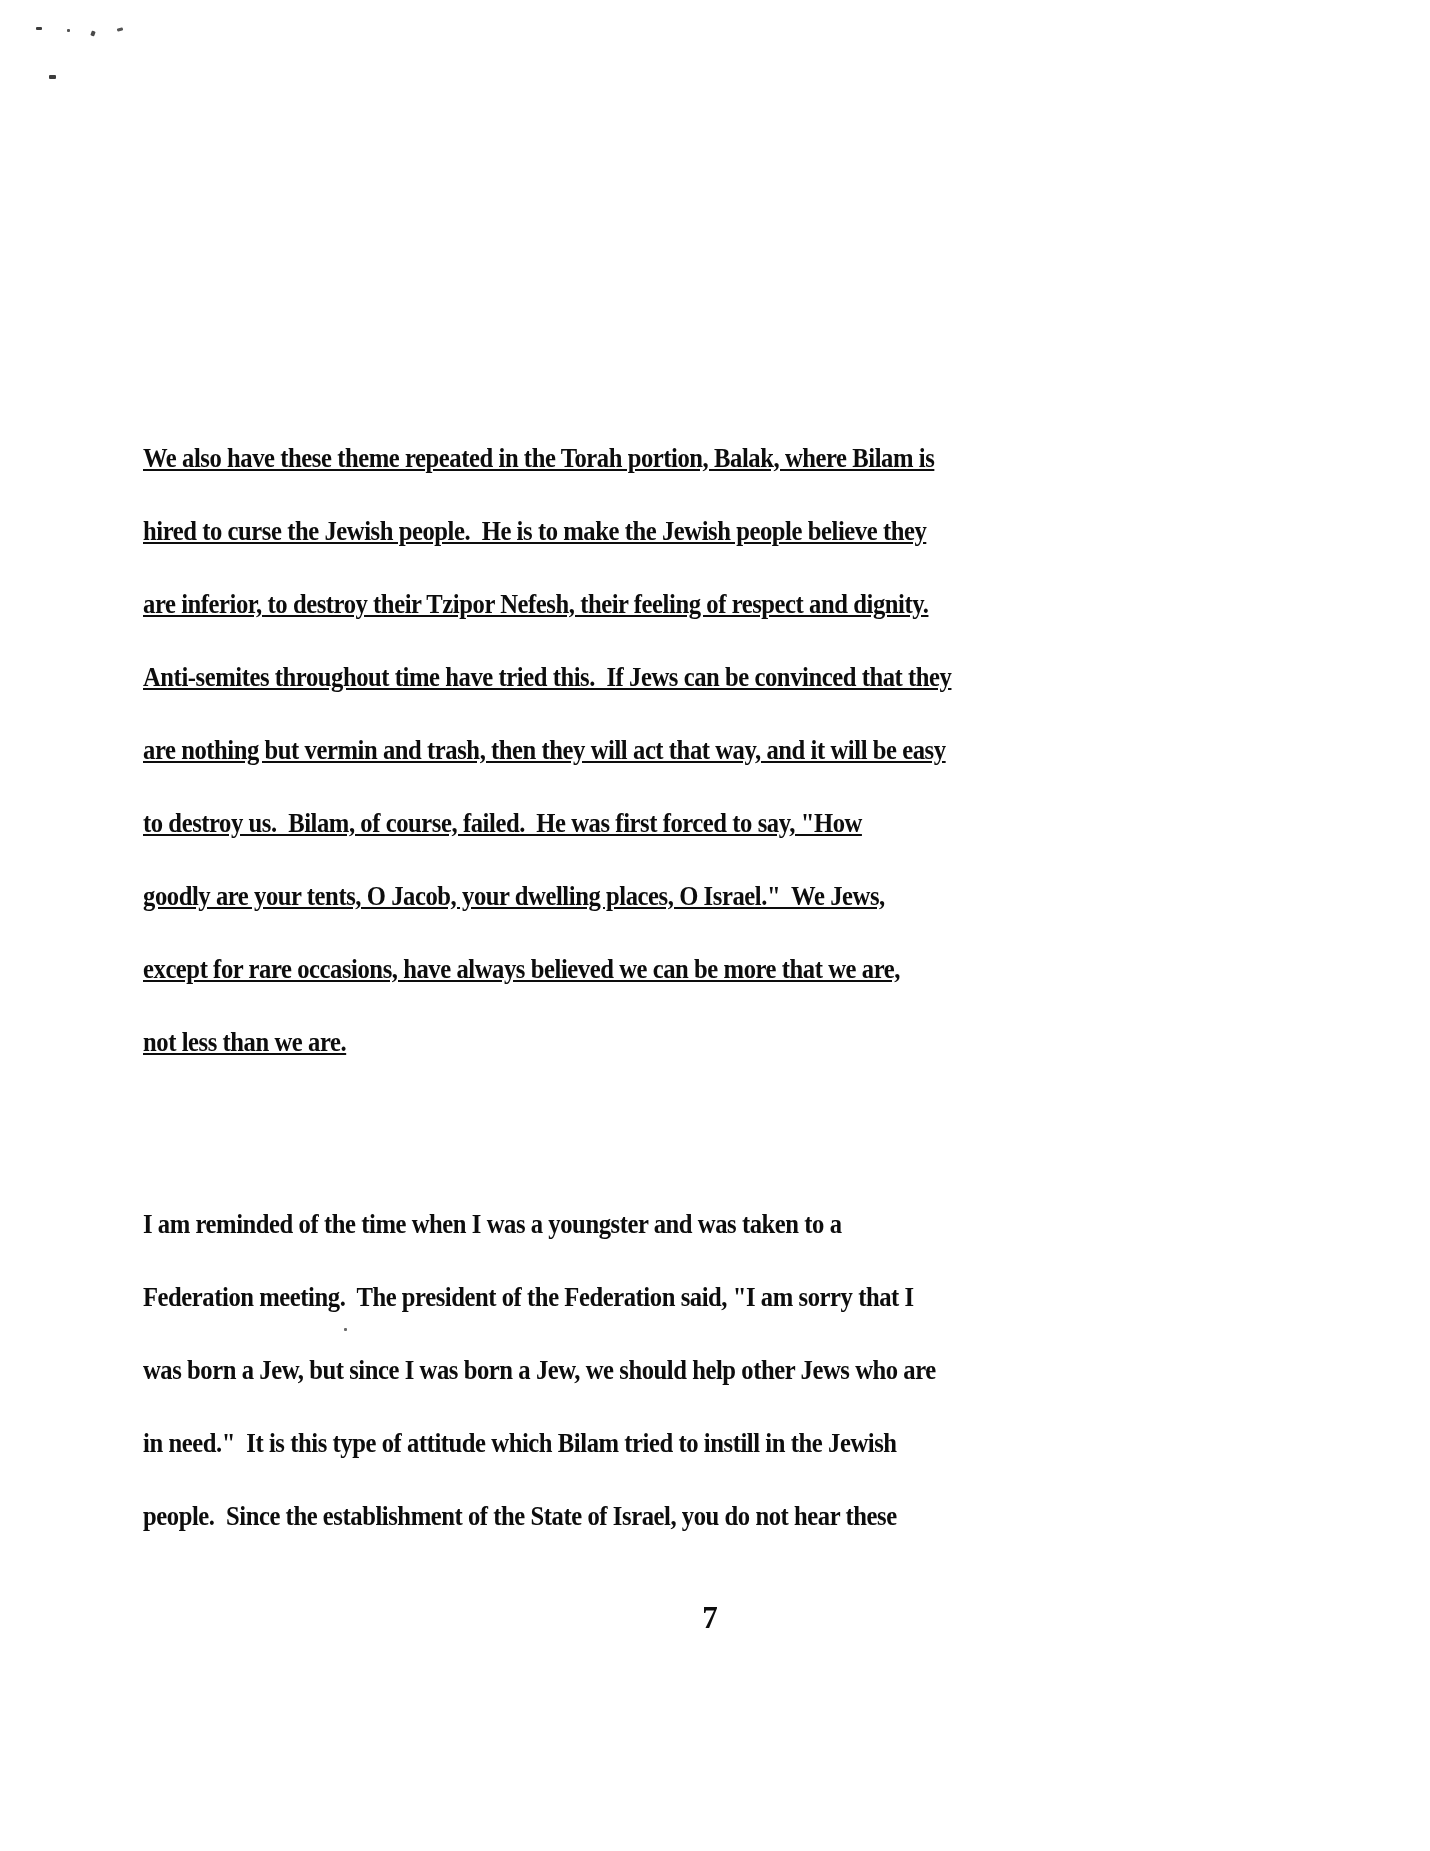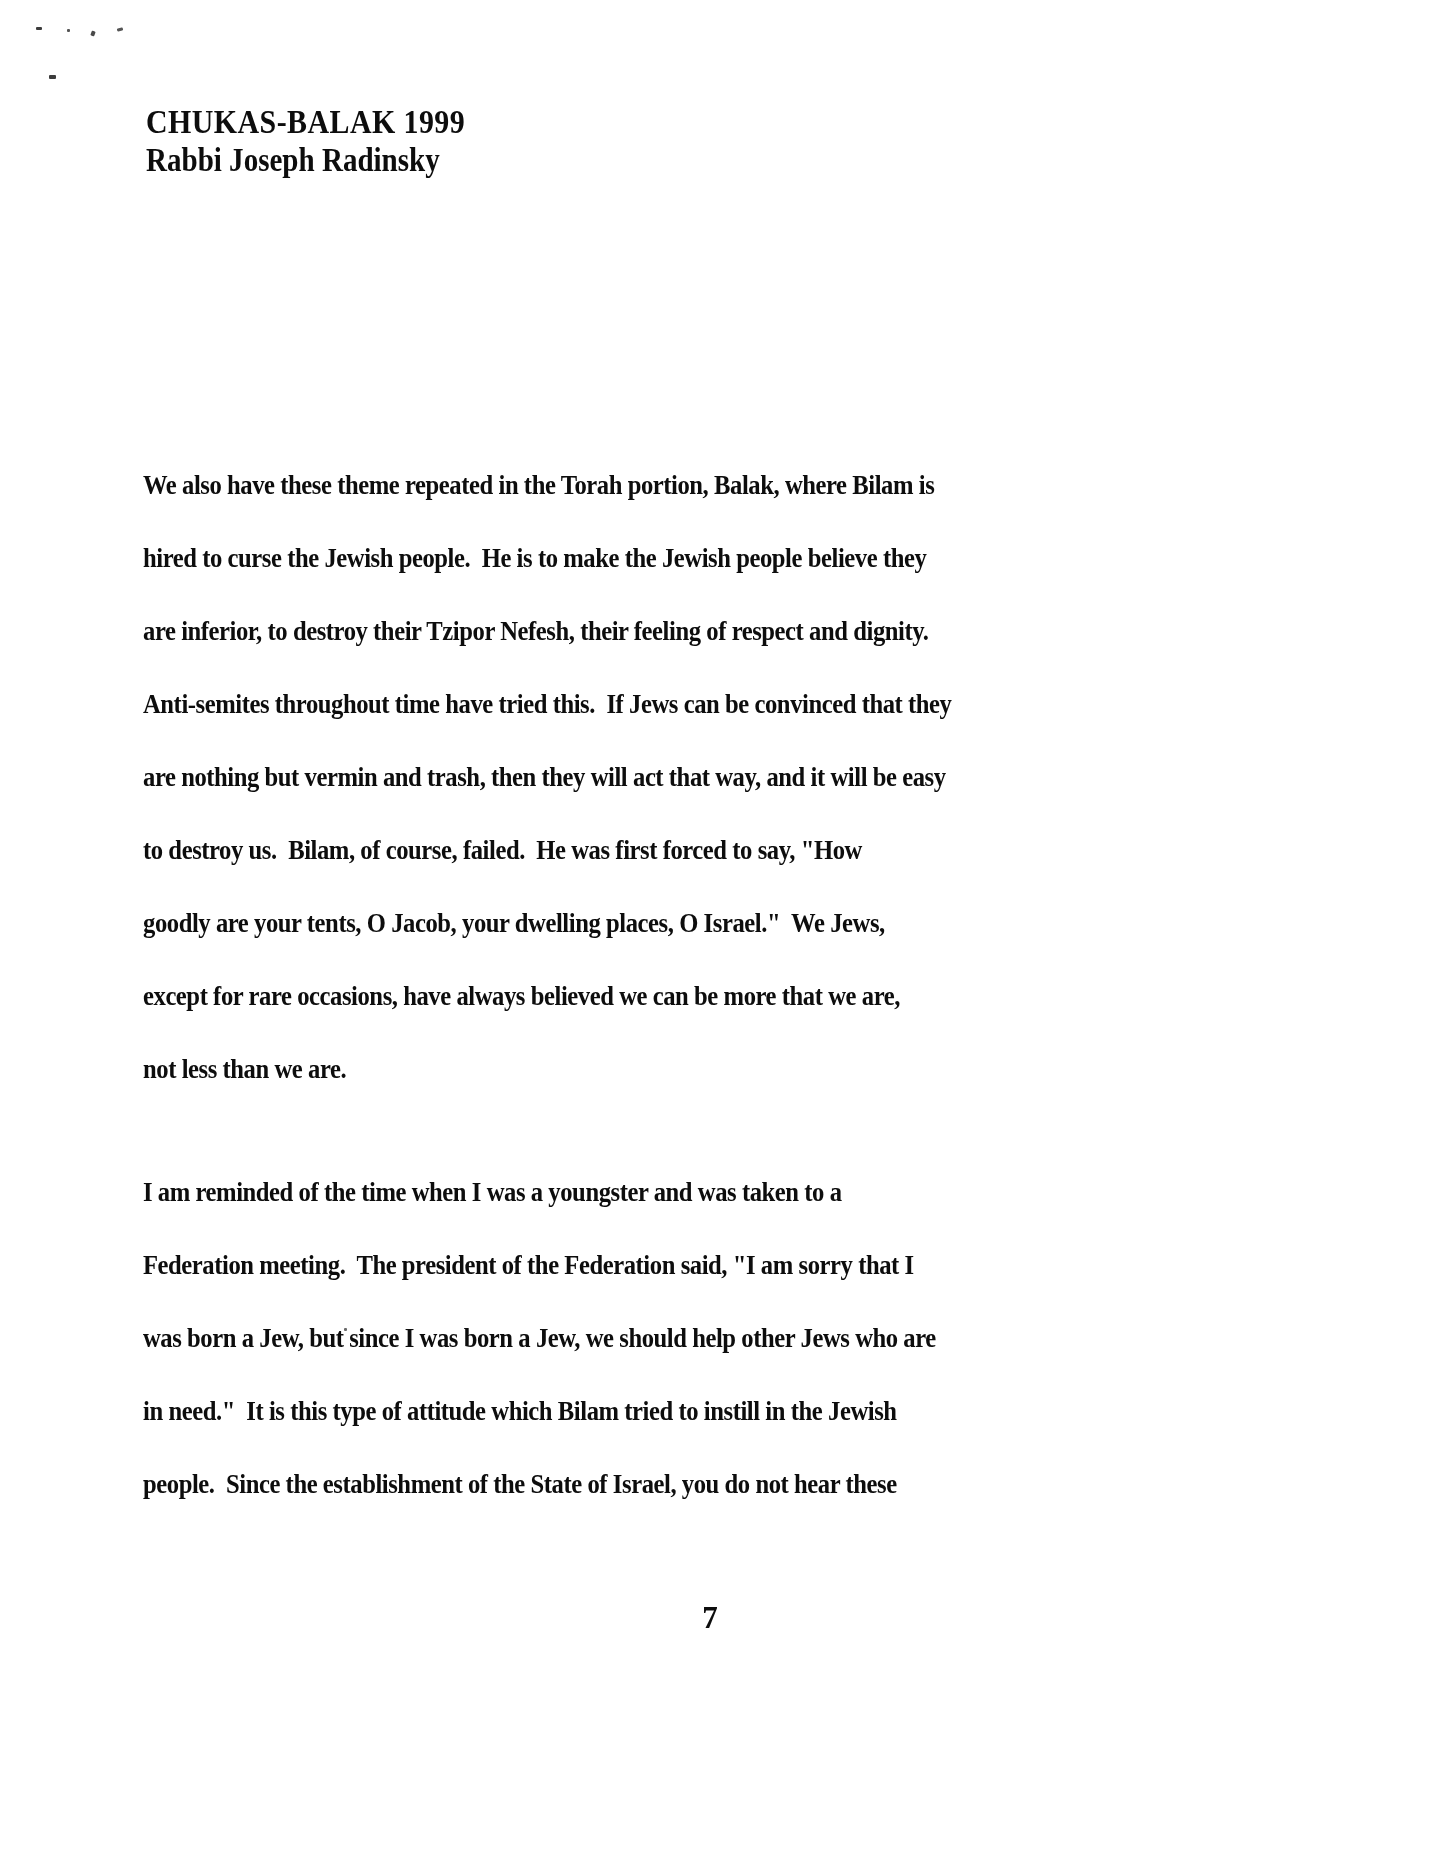--- a/index.html
+++ b/index.html
@@ -42,22 +42,22 @@
     white-space: pre;
     transform: scaleX(0.88);
     transform-origin: 0 50%;
   }
   .paragraph {
     position: absolute;
     left: 143px;
     right: 40px;
   }
   .p1 { top: 219px; }
-  .p2 { top: 448px; }
-  .p3 { top: 1155px; }
+  .p2 { top: 421px; text-decoration: underline; }
+  .p3 { top: 1187px; }
   .line {
     font-size: 28px;
     font-weight: 700;
     letter-spacing: -0.5px;
     line-height: 73px;
     height: 73px;
     white-space: pre;
     transform: scaleX(0.88);
     transform-origin: 0 50%;
   }
@@ -88,24 +88,20 @@
 
 <div class="page">
 
   <span class="speck s1"></span>
   <span class="speck s2"></span>
   <span class="speck s3"></span>
   <span class="speck s4"></span>
   <span class="speck s5"></span>
   <span class="speck s6"></span>
 
-  <div class="doc-header">
-    <div class="doc-title">CHUKAS-BALAK 1999</div>
-    <div class="doc-author">Rabbi Joseph Radinsky</div>
-  </div>
 
 
   <div class="paragraph p2">
     <div class="line">We also have these theme repeated in the Torah portion, Balak, where Bilam is</div>
     <div class="line">hired to curse the Jewish people.  He is to make the Jewish people believe they</div>
     <div class="line">are inferior, to destroy their Tzipor Nefesh, their feeling of respect and dignity.</div>
     <div class="line">Anti-semites throughout time have tried this.  If Jews can be convinced that they</div>
     <div class="line">are nothing but vermin and trash, then they will act that way, and it will be easy</div>
     <div class="line">to destroy us.  Bilam, of course, failed.  He was first forced to say, "How</div>
     <div class="line">goodly are your tents, O Jacob, your dwelling places, O Israel."  We Jews,</div>

